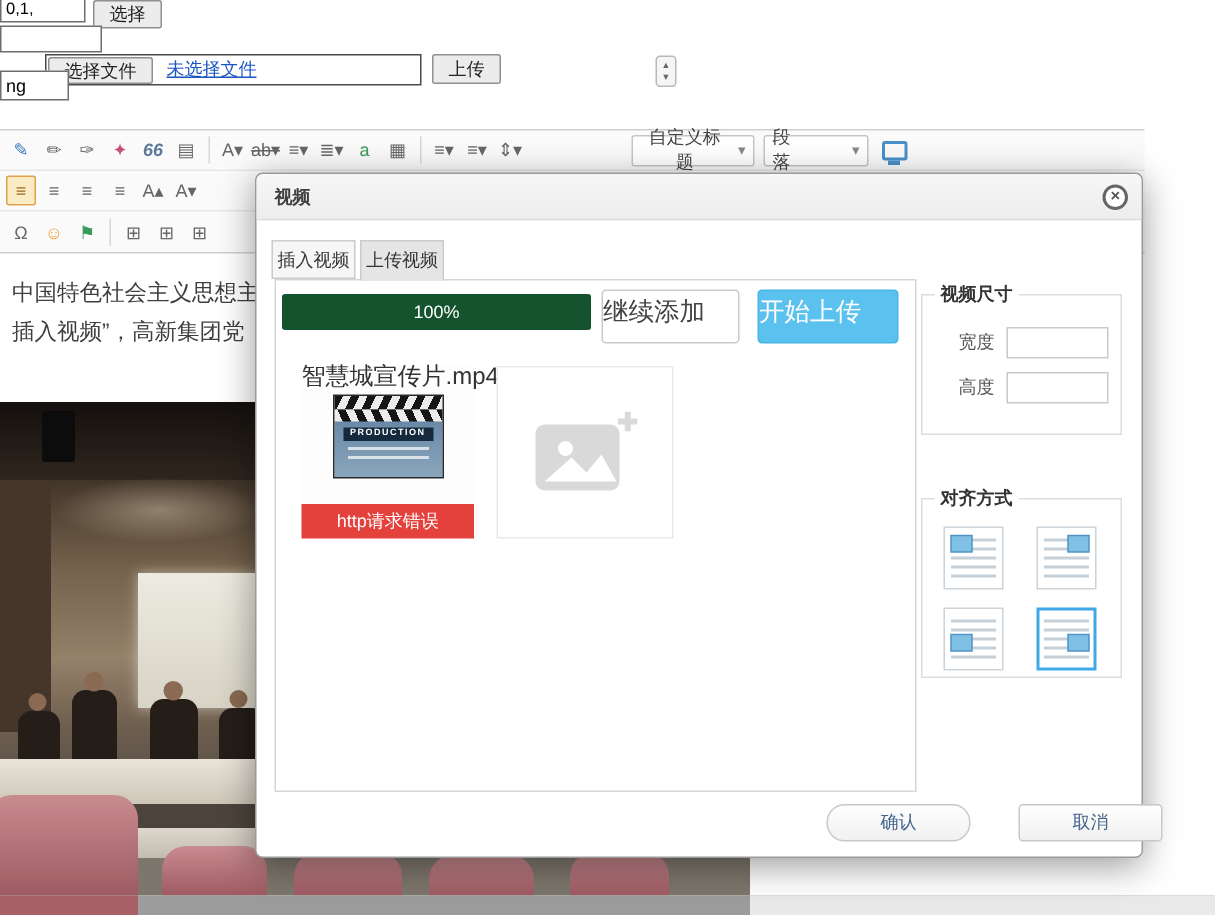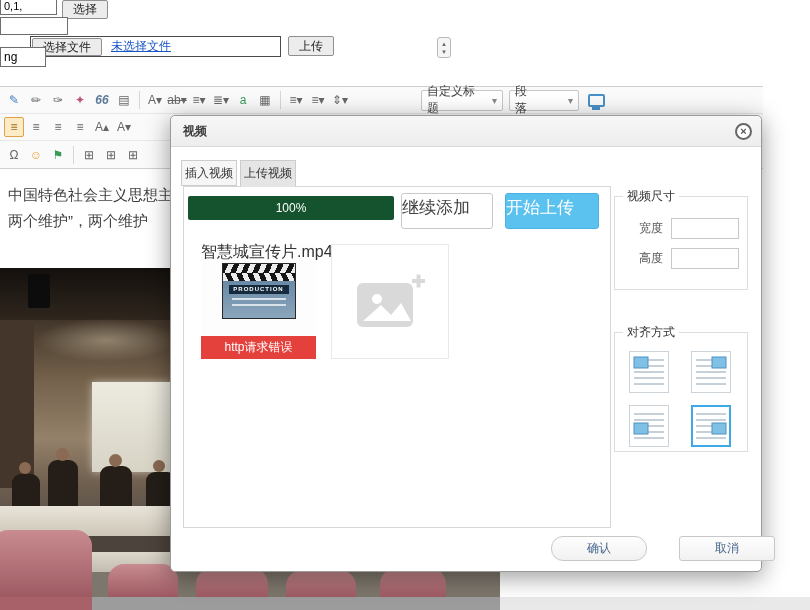--- a/index.html
+++ b/index.html
@@ -113,21 +113,21 @@
   .m-thumb { width: 74px; height: 56px; margin: 3px auto 0; position: relative; border: 1px solid #2a2a2a; background: linear-gradient(180deg,#5a7c9c,#8aa6bc); overflow: hidden; }
   .clap-s1 { height: 9px; background: repeating-linear-gradient(115deg,#151515 0 5px,#ececec 5px 10px); }
   .clap-s2 { height: 8px; background: repeating-linear-gradient(65deg,#ececec 0 5px,#151515 5px 10px); }
   .clap-label { margin: 4px 6px 0; background: #152a3c; color: #fff; font-size: 6px; font-weight: bold; letter-spacing: 1px; line-height: 9px; text-align: center; }
   .clap-line { height: 2px; background: #d8e0e8; margin: 4px 9px 0; }
   .m-item-error { position: absolute; left: 0; bottom: 0; width: 100%; height: 23px; background: #e4403c; color: #fff; font-size: 12px; line-height: 23px; }
 
   .m-placeholder { position: absolute; left: 160px; top: 128px; width: 118px; height: 115px; border: 1px solid #e9e9e9; display: flex; align-items: center; justify-content: center; background: #fff; }
 
   .m-fieldset { position: absolute; border: 1px solid #ddd; padding: 4px 8px 6px; background: #fff; }
-  .m-fieldset legend { font-size: 12px; font-weight: normal; color: #333; padding: 0 4px; }
+  .m-fieldset legend { font-size: 12px; font-weight: bold; color: #333; padding: 0 4px; }
   .fs-size { left: 443px; top: 72px; width: 134px; height: 102px; }
   .fs-align { left: 443px; top: 208px; width: 134px; height: 128px; }
   .f-row { display: flex; align-items: center; margin-top: 9px; font-size: 12px; color: #555; justify-content: flex-end; }
   .f-row input { width: 68px; height: 21px; border: 1px solid #c9c9c9; margin-left: 8px; font-size: 12px; padding: 0 3px; }
   .align-grid { display: grid; grid-template-columns: 42px 42px; gap: 12px 20px; padding: 6px 0 0 6px; }
   .align-opt { width: 40px; height: 42px; border: 1px solid #ccd4d9; background: #fff; padding: 3px; cursor: pointer; }
   .align-opt.selected { border: 2px solid #3fa9e8; padding: 2px; }
 
   .m-foot-btn {
     position: absolute; width: 96px; height: 25px;
@@ -168,21 +168,21 @@
       <span class="tbi">A▾</span>
       <span class="tbi strike">ab▾</span>
       <span class="tbi">≡▾</span>
       <span class="tbi">≣▾</span>
       <span class="tbi c-green">a</span>
       <span class="tbi">▦</span>
       <span class="tb-sep"></span>
       <span class="tbi">≡▾</span>
       <span class="tbi">≡▾</span>
       <span class="tbi">⇕▾</span>
-      <span class="tb-select" style="margin-left:70px; width:82px;">
+      <span class="tb-select" style="margin-left:70px; width:82px;text-align:center;">
         <span>自定义标题</span>
         <span class="arr">▾</span>
       </span>
       <span class="tb-select" style="width:70px;gap:27px;">
         <span>段落</span>
         <span class="arr">▾</span>
       </span>
       <span class="monitor"></span>
     </div>
     <div class="tb-row">
@@ -198,21 +198,21 @@
       <span class="tbi c-orange">☺</span>
       <span class="tbi c-green">⚑</span>
       <span class="tb-sep"></span>
       <span class="tbi">⊞</span>
       <span class="tbi">⊞</span>
       <span class="tbi">⊞</span>
     </div>
   </div>
 
   <div class="ed-line" style="left:8px; top:186px;">中国特色社会主义思想主</div>
-  <div class="ed-line" style="left:8px; top:212px;">两个维护”，两个维护</div>
+  <div class="ed-line" style="left:8px; top:212px;">插入视频”，高新集团党</div>
 
   <div class="photo">
     <div class="abs ph-ceil"></div>
     <div class="abs ph-speaker"></div>
     <div class="abs ph-glow"></div>
     <div class="abs ph-wallL"></div>
     <div class="abs ph-screen"></div>
     <div class="abs ph-panelR"></div>
     <div class="abs ph-person" style="left:48px; top:192px; width:30px; height:48px;"></div>
     <div class="abs ph-head" style="left:56px; top:180px; width:13px; height:13px;"></div>

